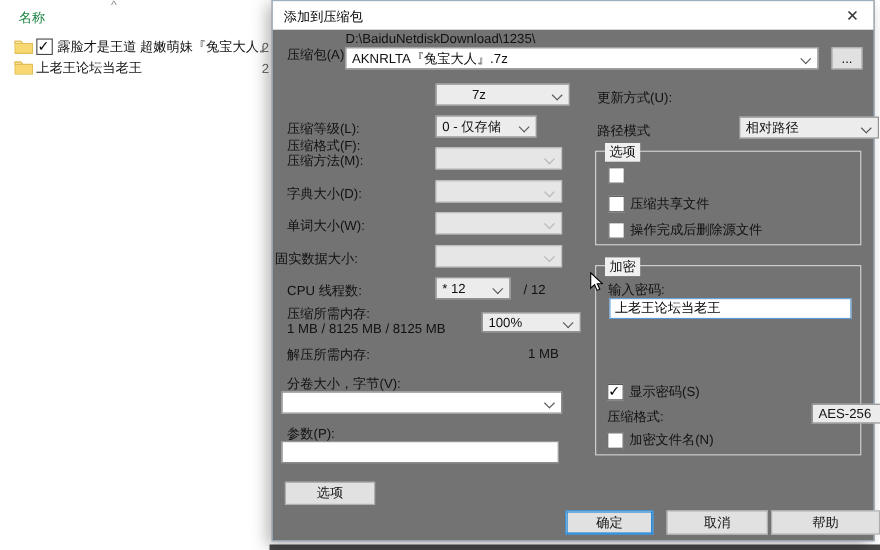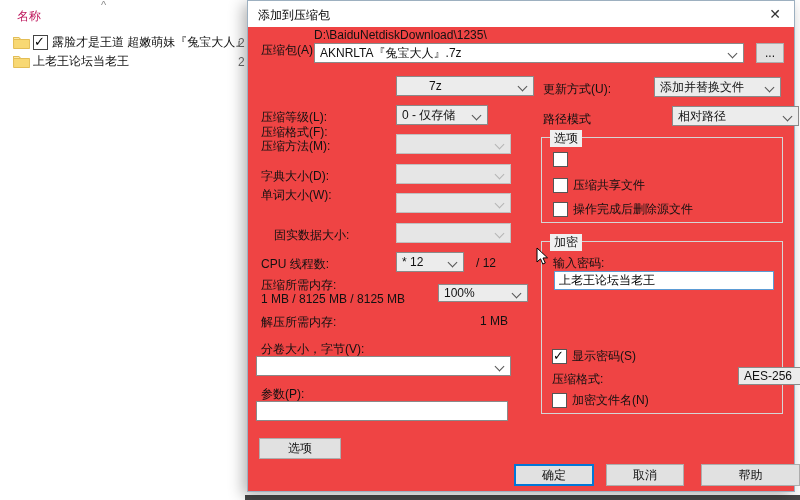--- a/index.html
+++ b/index.html
@@ -1,31 +1,31 @@
 <!DOCTYPE html>
 <html><head>
 <meta charset="utf-8">
 <style>
   html,body{margin:0;padding:0;}
   .stage{position:relative;width:800px;height:500px;background:#ffffff;overflow:hidden;
          font-family:"Liberation Sans","DejaVu Sans",sans-serif;font-size:12px;color:#111;}
 
   
   .explorer{position:absolute;inset:0;}
-  .col-header{position:absolute;left:17px;top:8px;color:#be185d;}
+  .col-header{position:absolute;left:17px;top:8px;color:#15803d;}
   .sort-caret{position:absolute;left:101px;top:-1px;color:#8a8a8a;font-size:11px;}
   .file-row{position:absolute;left:0;height:18px;display:flex;align-items:center;}
   .folder-ico{width:17px;height:14px;flex:0 0 auto;margin-right:3px;}
   .row-check{width:13px;height:13px;border:1px solid #444;background:#fff;margin-right:4px;
              position:relative;flex:0 0 auto;}
   .row-check.on::after{content:"✓";position:absolute;left:0px;top:-2px;font-size:13px;font-weight:bold;color:#000;}
   .date-frag{position:absolute;color:#6b6b6b;}
 
   
-  .dialog{position:absolute;left:247px;top:0;width:548px;height:492px;background:#ef4444;
+  .dialog{position:absolute;left:247px;top:0;width:548px;height:492px;background:#737373;
           border:1px solid #9db0c0;box-sizing:border-box;box-shadow:-4px 4px 14px rgba(0,0,0,.30);}
   .titlebar{position:absolute;left:0;top:0;right:0;height:26px;background:#ffffff;}
   .title{position:absolute;left:10px;top:6px;color:#000;}
   .close-btn{position:absolute;right:8px;top:3px;width:22px;height:20px;text-align:center;
              font-size:14px;color:#333;line-height:20px;cursor:default;}
 
   .lbl{position:absolute;white-space:nowrap;}
 
   
   .combo{position:absolute;height:20px;background:#ececec;border:1px solid #8a8a8a;
@@ -100,21 +100,21 @@
 
     <div class="lbl" style="left:13px;top:41px;">压缩包(A)</div>
     <div class="lbl" style="left:66px;top:27px;">D:\BaiduNetdiskDownload\1235\</div>
     <div class="combo white" style="left:66px;top:42px;width:430px;">
       <span>AKNRLTA『兔宝大人』.7z</span>
       <span class="chev"></span>
     </div>
     <div class="btn" style="left:508px;top:42px;width:28px;height:20px;line-height:18px;">...</div>
 
     <div class="lbl" style="left:13px;top:79px;margin-top:44px;">压缩格式(F):</div>
-    <div class="combo" style="left:148px;top:75px;width:138px;padding-left:32px;">
+    <div class="combo" style="left:148px;top:75px;width:122px;padding-left:32px;">
       <span>7z</span>
         <span class="chev"></span>
     </div>
 
     <div class="lbl" style="left:13px;top:108px;">压缩等级(L):</div>
     <div class="combo" style="left:148px;top:104px;width:92px;">
       <span>0 - 仅存储</span>
         <span class="chev"></span>
     </div>
 
@@ -123,27 +123,27 @@
       <span></span>
         <span class="chev"></span>
     </div>
 
     <div class="lbl" style="left:13px;top:167px;">字典大小(D):</div>
     <div class="combo disabled" style="left:148px;top:163px;width:115px;">
       <span></span>
         <span class="chev"></span>
     </div>
 
-    <div class="lbl" style="left:13px;top:186px;">单词大小(W):</div>
+    <div class="lbl" style="left:13px;top:196px;">单词大小(W):</div>
     <div class="combo disabled" style="left:148px;top:192px;width:115px;">
       <span></span>
         <span class="chev"></span>
     </div>
 
-    <div class="lbl" style="left:26px;top:226px;">固实数据大小:</div>
+    <div class="lbl" style="left:2px;top:226px;">固实数据大小:</div>
     <div class="combo disabled" style="left:148px;top:222px;width:115px;">
       <span></span>
         <span class="chev"></span>
     </div>
 
     <div class="lbl" style="left:13px;top:255px;">CPU 线程数:</div>
     <div class="combo" style="left:148px;top:251px;width:68px;">
       <span>* 12</span>
         <span class="chev"></span>
     </div>
@@ -164,24 +164,20 @@
       <span></span>
         <span class="chev"></span>
     </div>
 
     <div class="lbl" style="left:13px;top:385px;">参数(P):</div>
     <input class="textinput" style="left: 8px; top: 400px; width: 252px; height: 20px;" value="">
 
     <div class="btn" style="left:11px;top:437px;width:82px;height:21px;line-height:19px;">选项</div>
 
     <div class="lbl" style="left:295px;top:80px;">更新方式(U):</div>
-    <div class="combo" style="left:406px;top:76px;width:127px;">
-      <span>添加并替换文件</span>
-        <span class="chev"></span>
-    </div>
 
     <div class="lbl" style="left:295px;top:110px;">路径模式</div>
     <div class="combo" style="left:424px;top:105px;width:127px;">
       <span>相对路径</span>
         <span class="chev"></span>
     </div>
 
     <div class="group" style="left:293px;top:136px;width:242px;height:86px;">
       <span class="group-title">选项</span>
     </div>
@@ -213,21 +209,21 @@
       <span>AES-256</span>
         <span class="chev"></span>
     </div>
 
     <div class="cb" style="left:304px;top:391px;">
       <span class="box"></span>
       <span>加密文件名(N)</span>
     </div>
 
     <div class="btn default" style="left:266px;top:463px;width:80px;">确定</div>
-    <div class="btn" style="left:358px;top:463px;width:78px;">取消</div>
+    <div class="btn" style="left:358px;top:463px;width:92px;">取消</div>
     <div class="btn" style="left:453px;top:463px;width:99px;">帮助</div>
   </div>
 
   <svg class="cursor-arrow" width="13" height="19" viewBox="0 0 13 19">
     <path d="M1 1 L1 15 L4.5 11.8 L6.8 17 L9.3 16 L7 11 L11.5 10.8 Z" fill="#ffffff" stroke="#000000" stroke-width="1"></path>
   </svg>
 
 </div>
 
 </body></html>

